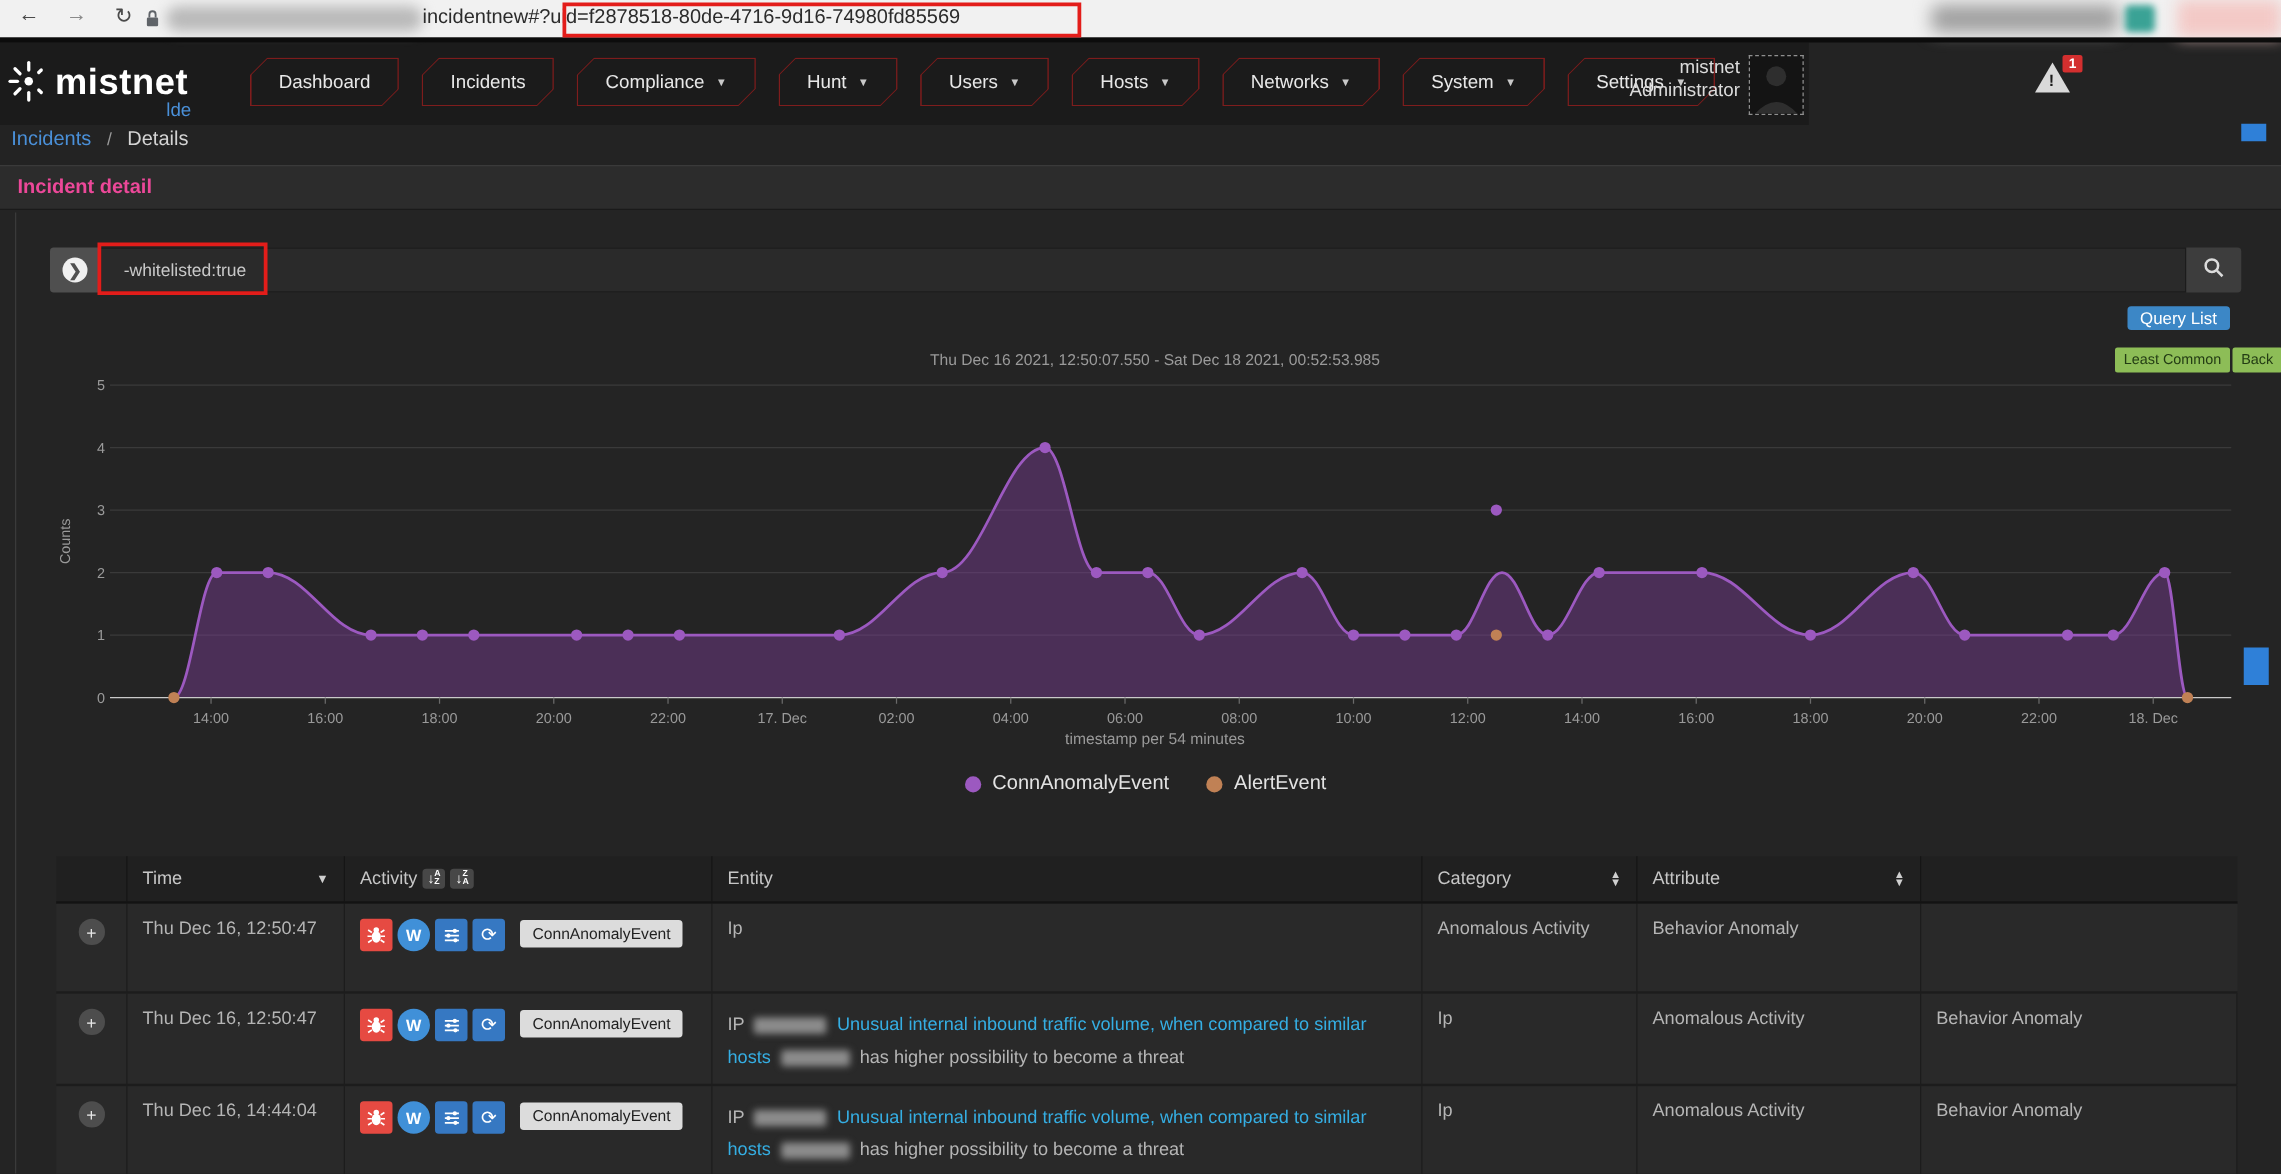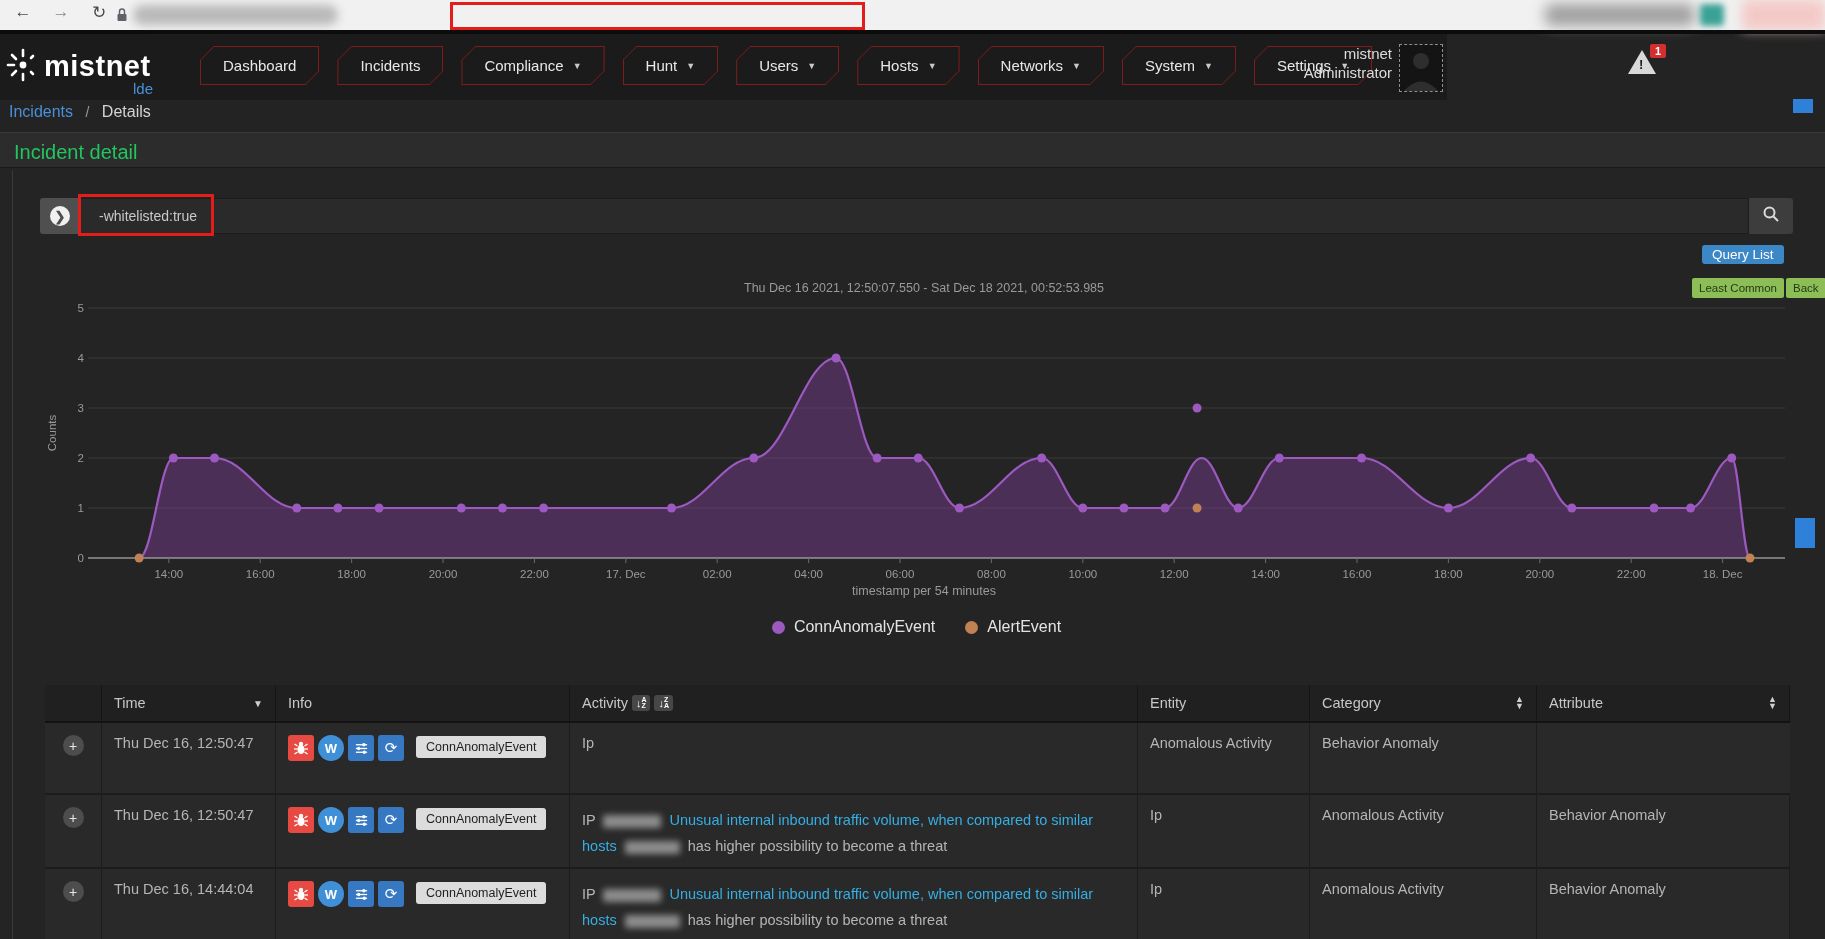--- a/index.html
+++ b/index.html
@@ -34,21 +34,21 @@
   .warn-badge { position:absolute; left:22px; top:-6px; background:#d32f2f; color:#fff; font-size:11px; font-weight:bold; padding:1px 5px; border-radius:2px; }
   .user-names { position:absolute; right:55px; top:10px; text-align:right; color:#dcdcdc; font-size:15px; line-height:19px; }
   .avatar { position:absolute; right:4px; top:10px; width:44px; height:48px; background:#141414; border:1px dashed #8f8f8f; }
 
   .breadcrumb { position:absolute; left:9px; top:103px; font-size:16px; z-index:2; }
   .bc-link { color:#4a90d9; }
   .bc-sep { color:#9a9a9a; margin:0 8px; font-size:14px; }
   .bc-cur { color:#d4d4d4; }
 
   .page-header { position:absolute; left:0; top:132px; width:1825px; height:36px; background:#2c2c2c; border-top:1px solid #3a3a3a; border-bottom:1px solid #1a1a1a; }
-  .page-header span { position:absolute; left:14px; top:8px; color:#22c55e; font-size:20px; }
+  .page-header span { position:absolute; left:14px; top:8px; color:#ec4899; font-size:16px;font-weight:bold; }
   .content-bg { position:absolute; left:0; top:168px; width:1825px; height:771px; background:#242424; }
   .panel-edge { position:absolute; left:12px; top:170px; width:1px; height:769px; background:#3a3a3a; }
 
   
   .search-row { position:absolute; left:40px; top:198px; width:1753px; height:36px; display:flex; z-index:3; }
   .search-go { width:40px; background:#4f4f4f; border-radius:3px 0 0 3px; display:flex; align-items:center; justify-content:center; }
   .go-circle { width:20px; height:20px; background:#f0f0f0; border-radius:50%; display:flex; align-items:center; justify-content:center; color:#4f4f4f; font-size:13px; font-weight:bold; }
   .search-input { flex:1; background:#2a2a2a; border:1px solid #1c1c1c; color:#c9c9c9; font-size:14px; padding-left:18px; font-family:"Liberation Sans",sans-serif; outline:none; }
   .search-btn { width:44px; background:#3d3d3d; border-radius:0 3px 3px 0; display:flex; align-items:center; justify-content:center; }
 
@@ -95,20 +95,21 @@
   <span class="b-ico" style="left:10px">←</span>
   <span class="b-ico dis" style="left:48px">→</span>
   <span class="b-ico" style="left:86px">↻</span>
   <span style="position:absolute;left:116px;top:7px">
     <svg width="12" height="16" viewBox="0 0 12 16">
         <path d="M3.5 7 V4.5 a2.5 2.5 0 0 1 5 0 V7" fill="none" stroke="#5f6368" stroke-width="1.5"></path>
         <rect x="1.5" y="7" width="9" height="7" rx="1" fill="#5f6368"></rect>
       </svg>
   </span>
   <span class="url-blur"></span>
+  <span class="url-text">incidentnew#?uid=f2878518-80de-4716-9d16-74980fd85569</span>
   <span class="chrome-blur1"></span>
   <span class="chrome-teal"></span>
   <span class="chrome-pink"></span>
 </div>
 <div class="black-strip"></div>
 <div class="anno" style="left:450px;top:2px;width:415px;height:28px"></div>
 
 <div class="nav">
   <div class="brand">
     <span>
@@ -334,23 +335,20 @@
 <div class="table" id="table">
     <div class="trow thead">
       <div class="tcell">
         <span></span>
       </div>
       <div class="tcell">
         <span>Time</span>
         <span class="sort-caret">▼</span>
       </div>
       <div class="tcell">
-        <span>Info</span>
-      </div>
-      <div class="tcell">
         <span>Activity</span>
         <span class="sortbtn">
           <span class="arr">↓</span>
           <span class="lets">
             <span>A</span>
             <span>Z</span>
           </span>
         </span>
         <span class="sortbtn">
           <span class="arr">↓</span>

